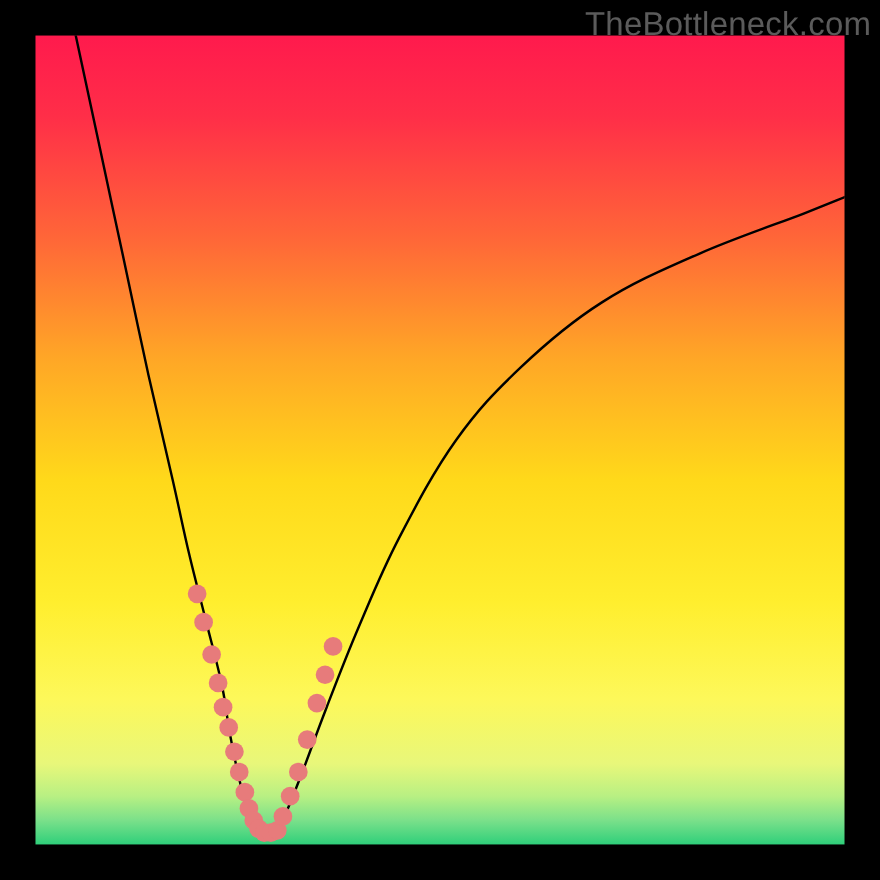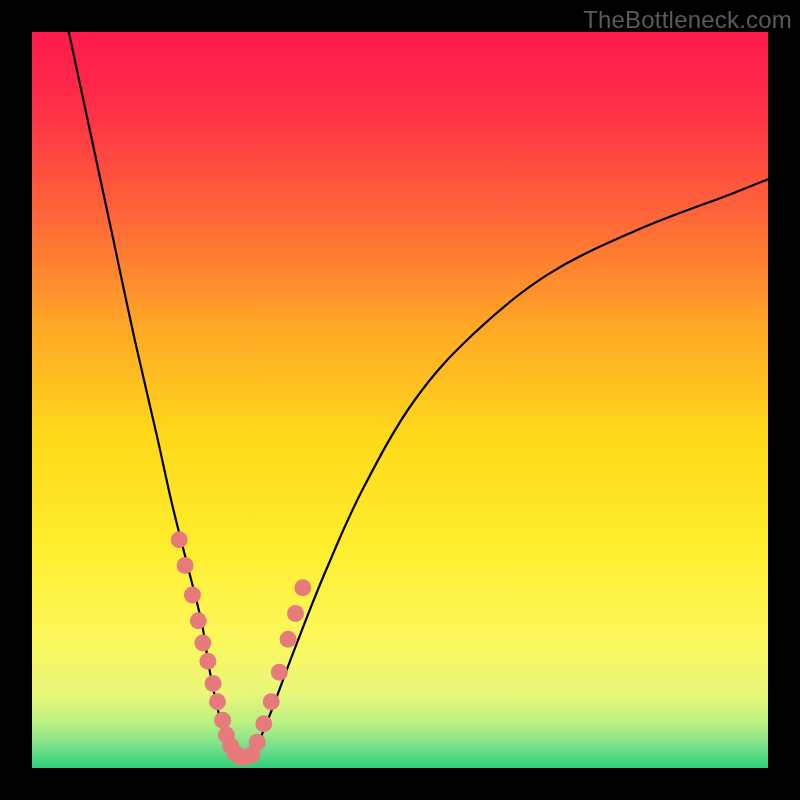--- a/index.html
+++ b/index.html
@@ -21,21 +21,21 @@
   }
   .gradient-bg {
     position: absolute;
     left: 0; top: 0; width: 100%; height: 100%;
   }
   .watermark {
     position: absolute;
     top: 6px;
     right: 8px;
     color: #5b5b5b;
-    font-size: 24px;
+    font-size: 30px;
     letter-spacing: 0.2px;
     font-weight: 400;
     z-index: 10;
   }
   svg.overlay {
     position: absolute;
     left: 0; top: 0;
     width: 100%; height: 100%;
     z-index: 5;
   }

